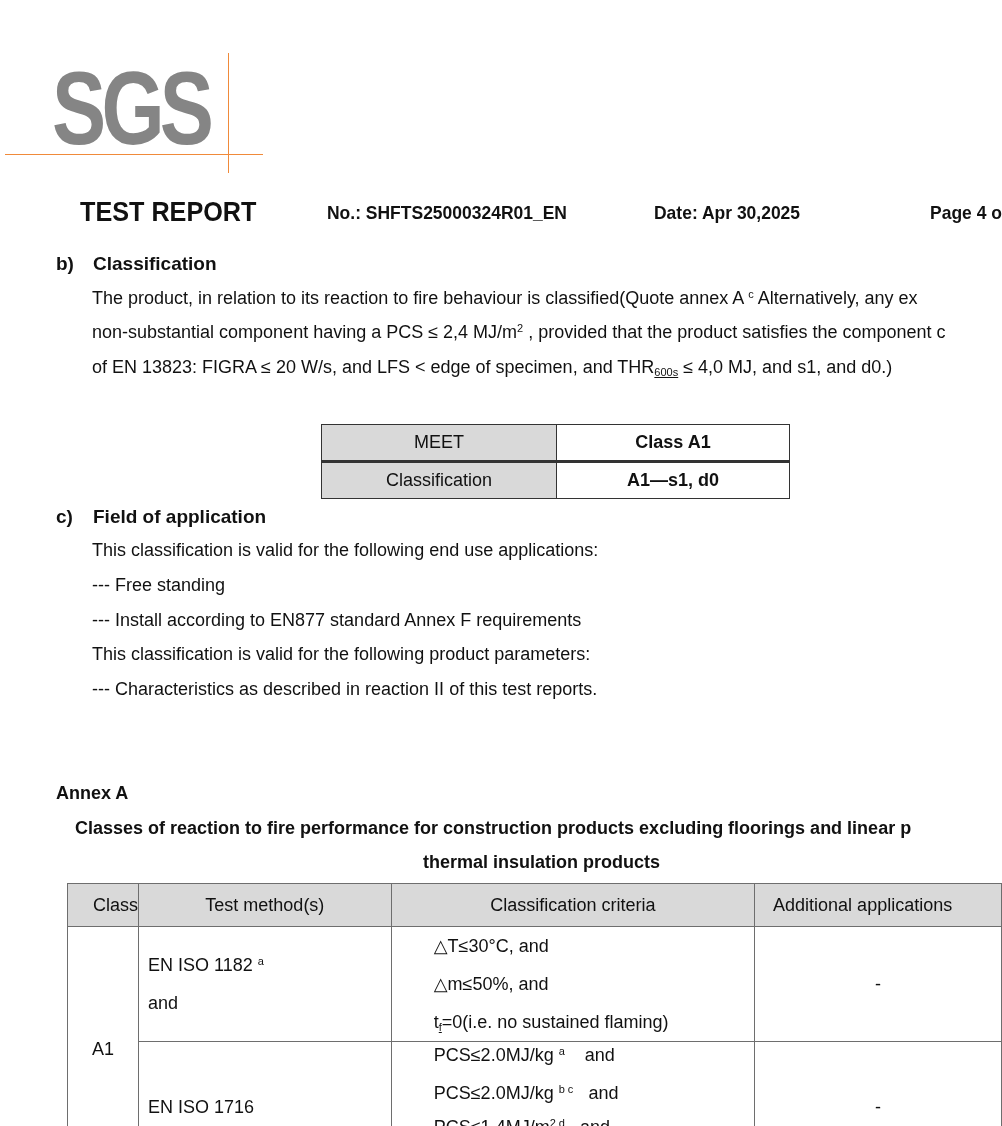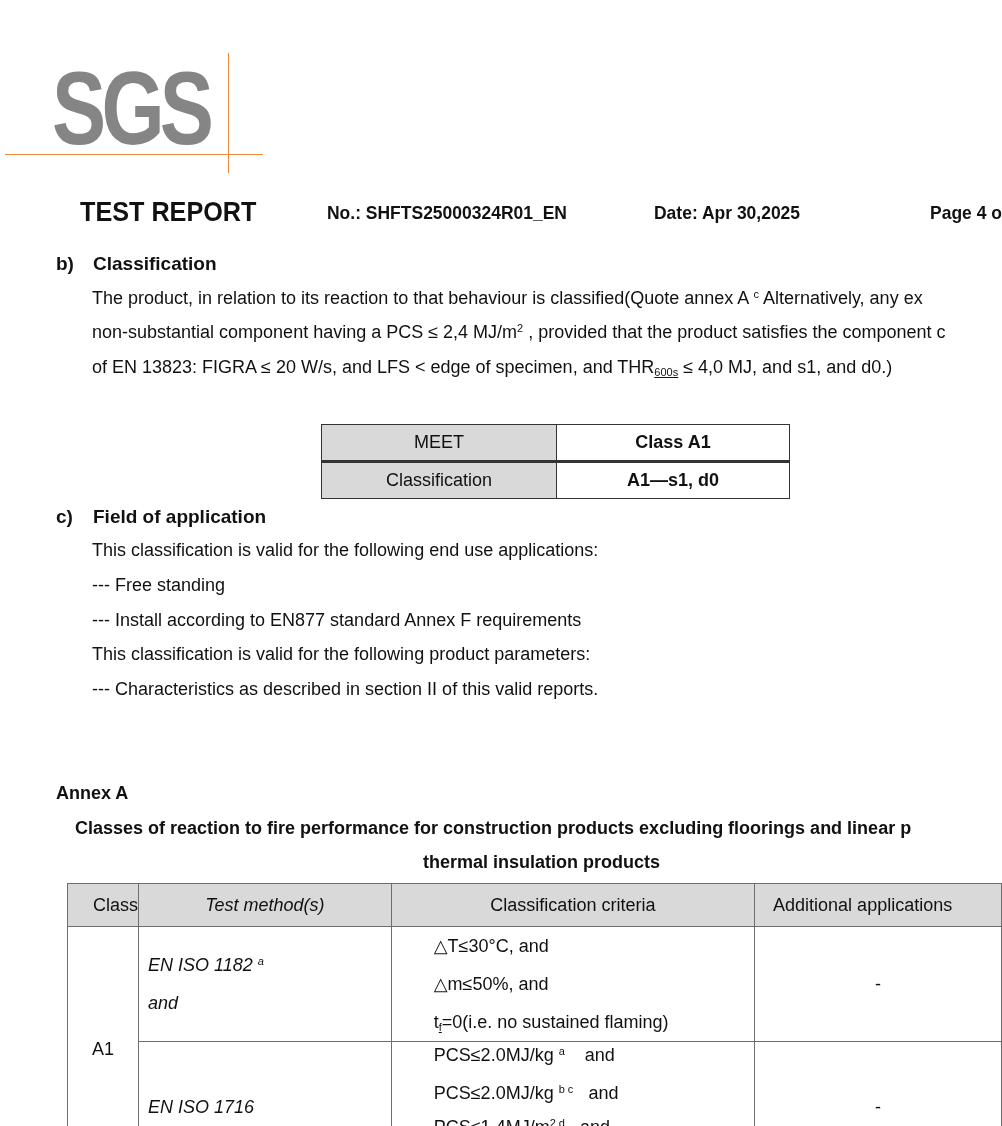--- a/index.html
+++ b/index.html
@@ -30,21 +30,21 @@
   .ctab td.l { width:234px; background:#d9d9d9; }
   .ctab td.r { width:232px; background:#fff; font-weight:bold;border-radius:15px; }
   .ctab tr.r1 td { border-bottom:3px solid #333; }
 
   
   .atab { position:absolute; left:67px; top:883px; border-collapse:collapse; table-layout:fixed; }
   .atab th, .atab td { border:1px solid #6e6e6e; font-size:18px; padding:0; }
   .atab th { background:#d9d9d9; font-weight:normal; height:42px; text-align:right; }
   .atab td { background:#fff; vertical-align:middle; }
   .c-class { width:76px; text-align:center; }
-  .c-method { width:284px; padding-left:9px !important; text-align:left;font-style:italic; }
+  .c-method { width:284px; padding-left:9px !important; text-align:left; }
   .c-crit { width:373px; padding-left:10px !important; text-align:left; }
   .c-add { width:260px; text-align:center; }
   .crit-line { height:38px; line-height:38px; white-space:nowrap;margin-left:32px; }
   .meth-line { line-height:38px; }
 </style>
 </head>
 <body>
 
 <div>
   <div class="logo-text">SGS</div>
@@ -55,21 +55,21 @@
 <div>
   <div class="hdr-title">TEST REPORT</div>
   <div class="hdr-item" style="left:327px;">No.: SHFTS25000324R01_EN</div>
   <div class="hdr-item" style="left:654px;">Date: Apr 30,2025</div>
   <div class="hdr-item" style="left:930px;">Page 4 o</div>
 </div>
 
 <div class="sec-head" style="left:56px; top:253px;">b)</div>
 <div class="sec-head" style="left:93px; top:253px;">Classification</div>
 <div class="para" style="top:288px;">
-  <span>The product, in relation to its reaction to that behaviour is classified(Quote annex A </span><sup>c</sup><span> Alternatively, any ex</span>
+  <span>The product, in relation to its reaction to fire behaviour is classified(Quote annex A </span><sup>c</sup><span> Alternatively, any ex</span>
 </div>
 <div class="para" style="top:322px;">
   <span>non-substantial component having a PCS ≤ 2,4 MJ/m</span><sup>2</sup><span> , provided that the product satisfies the component c</span>
 </div>
 <div class="para" style="top:357px;">
   <span>of EN 13823: FIGRA ≤ 20 W/s, and LFS &lt; edge of specimen, and THR</span><sub>600s</sub><span> ≤ 4,0 MJ, and s1, and d0.)</span>
 </div>
 
 <table class="ctab">
   <tbody>
@@ -83,21 +83,21 @@
   </tr>
 </tbody>
   </table>
 
 <div class="sec-head" style="left:56px; top:506px;">c)</div>
 <div class="sec-head" style="left:93px; top:506px;">Field of application</div>
 <div class="para" style="top:540px;">This classification is valid for the following end use applications:</div>
 <div class="para" style="top:575px;">--- Free standing</div>
 <div class="para" style="top:610px;">--- Install according to EN877 standard Annex F requirements</div>
 <div class="para" style="top:644px;">This classification is valid for the following product parameters:</div>
-<div class="para" style="top:679px;">--- Characteristics as described in section II of this valid reports.</div>
+<div class="para" style="top:679px;">--- Characteristics as described in reaction II of this test reports.</div>
 
 <div class="sec-head" style="left:56px; top:783px; font-size:18px;">Annex A</div>
 <div class="sec-head" style="left:75px; top:818px; font-size:18px;">Classes of reaction to fire performance for construction products excluding floorings and linear p</div>
 <div class="sec-head" style="left:423px; top:852px; font-size:18px;">thermal insulation products</div>
 
 <table class="atab">
   <thead>
     <tr>
       <th class="c-class">Class</th>
       <th class="c-method" style="text-align:center; padding-left:0 !important;">Test method(s)</th>

